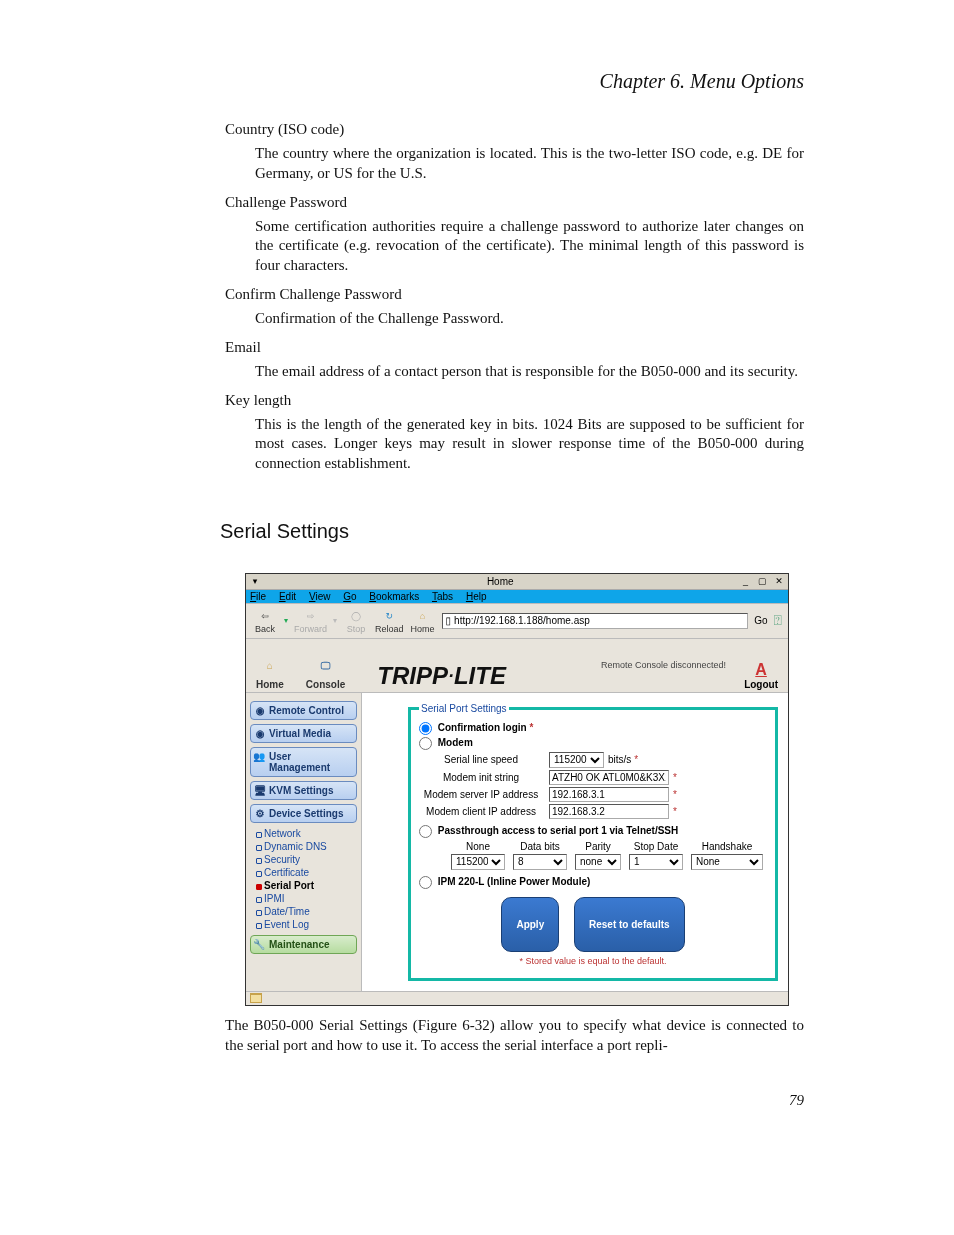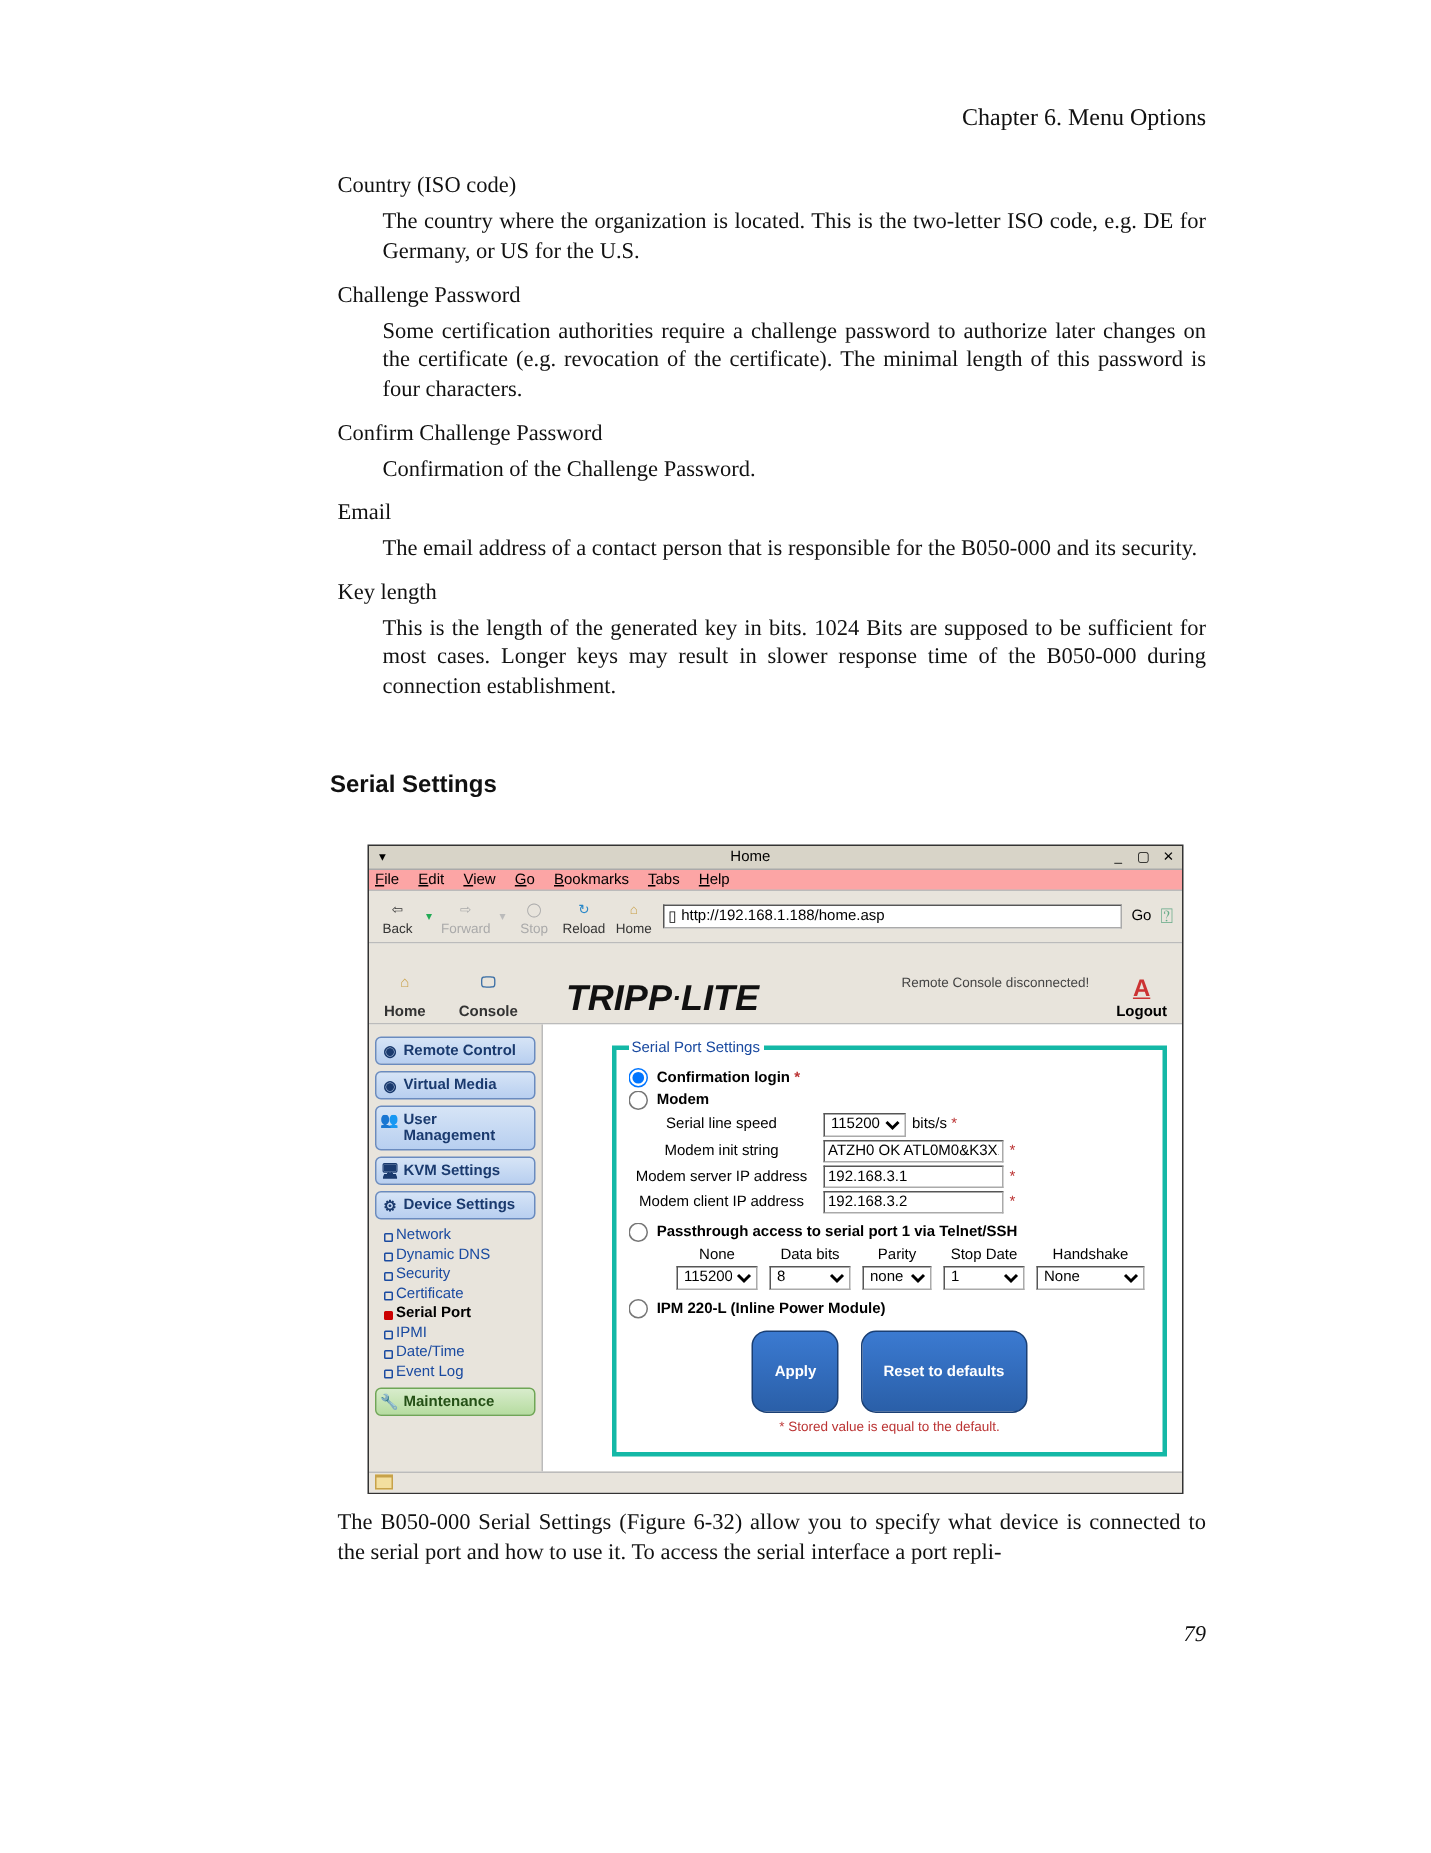--- a/index.html
+++ b/index.html
@@ -10,37 +10,38 @@
     color: #111;
   }
   .page {
     width: 954px;
     box-sizing: border-box;
     padding: 70px 150px 50px 225px;
     position: relative;
   }
   .chapter-header {
     text-align: right;
-    font-size: 16px;
+    font-style: italic;
+    font-size: 20px;
     margin-bottom: 28px;
   }
   .dl dt {
     font-size: 15px;
     margin: 10px 0 6px 0;
   }
   .dl dd {
     font-size: 15px;
     margin: 0 0 8px 30px;
     text-align: justify;
     line-height: 1.32;
   }
   h2.section-heading {
     font-family: Arial, Helvetica, sans-serif;
-    font-weight: bold;
-    font-size: 16px;
+    font-weight: normal;
+    font-size: 20px;
     margin: 46px 0 30px -5px;
   }
   .figure-wrap {
     margin: 0 0 10px 20px;
   }
   .figure-caption {
     text-align: center;
     font-weight: bold;
     font-size: 14px;
     margin: 12px 0 28px 0;
@@ -77,21 +78,21 @@
     height: 16px;
     padding: 0 2px 0 2px;
     border-bottom: 1px solid #aaa;
   }
   .titlebar-title { flex: 1; text-align: center; font-size: 10px; font-family: Arial; }
   .win-btn {
     width: 14px; height: 12px; display: inline-flex; align-items: center; justify-content: center;
     font-size: 9px; line-height: 1;
   }
   .menubar {
-    background: #fca5a5;
+    background: #0ea5e9;
     padding: 1px 4px;
     font-size: 10px;
     border-bottom: 1px solid #bbb;
   }
   .menubar span { margin-right: 10px; }
   .menubar span u { text-decoration: underline; }
   .toolbar {
     background: #e8e4dc;
     padding: 4px 6px;
     display: flex;

